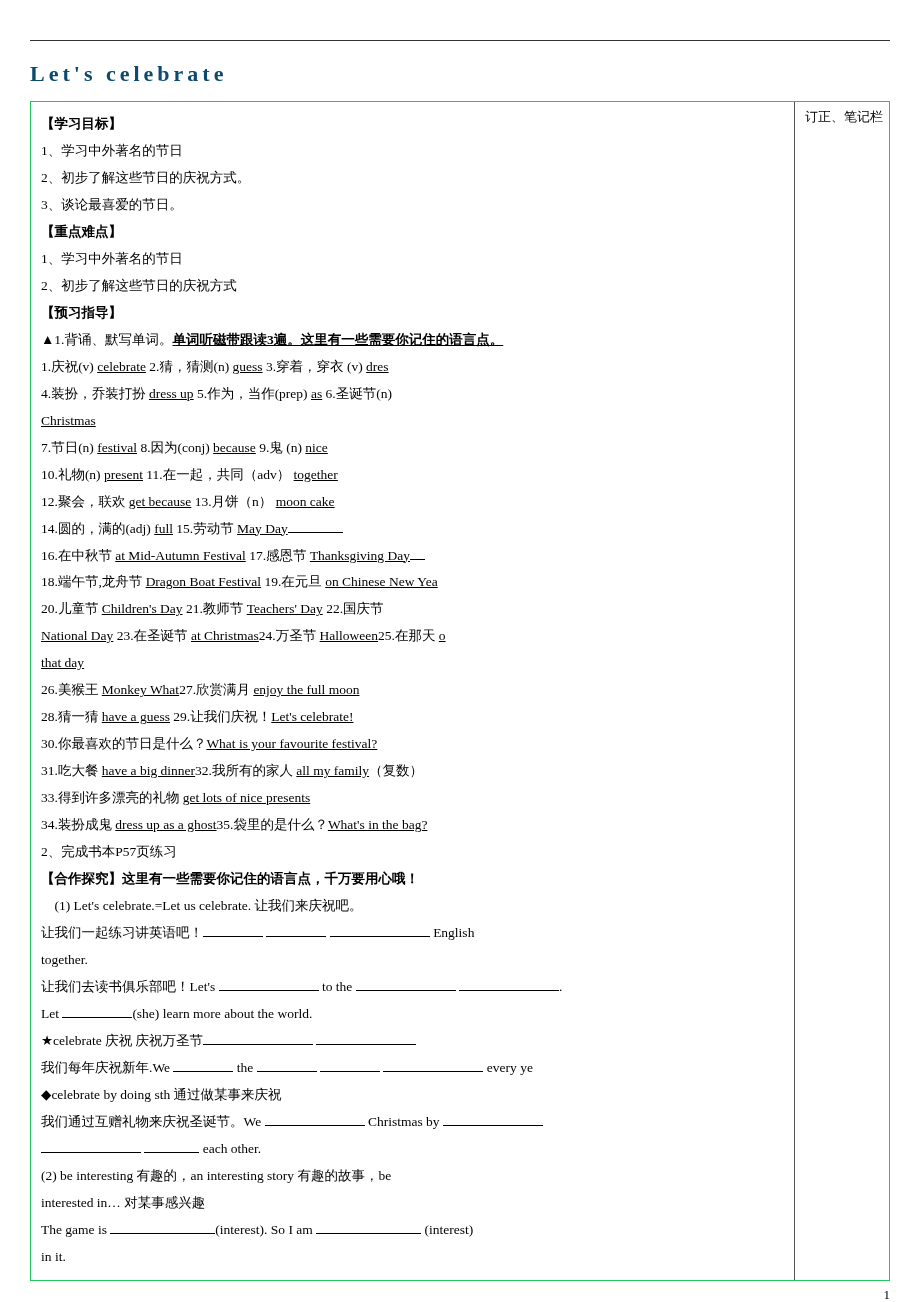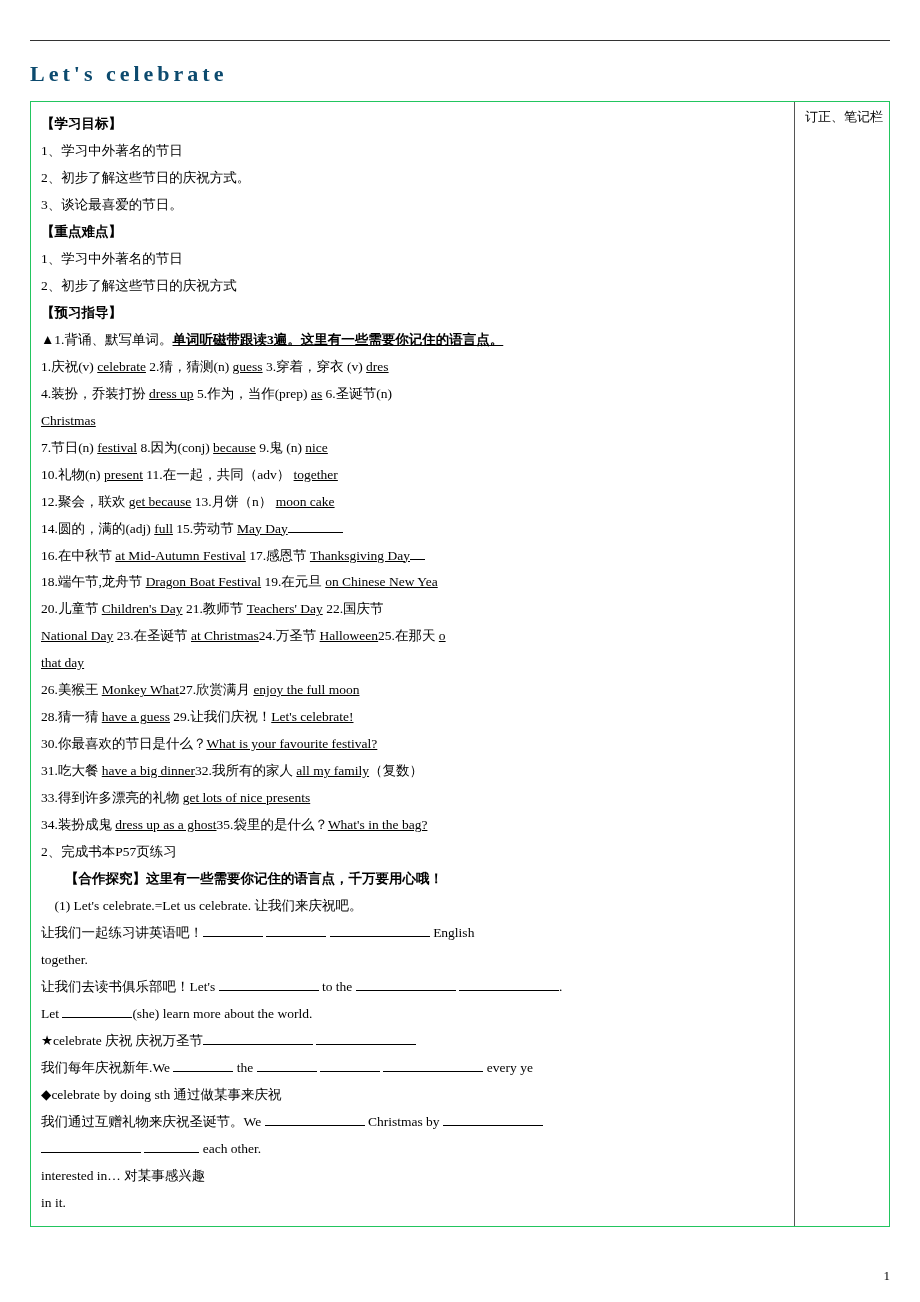--- a/index.html
+++ b/index.html
@@ -51,21 +51,20 @@
       padding: 6px;
       font-size: 13px;
       text-align: right;
       white-space: nowrap;
     }
     .section-title {
       font-weight: bold;
     }
     .bold {
       font-weight: bold;
-      margin-left: 24px;
     }
     .underline {
       text-decoration: underline;
     }
     .line {
       margin: 2px 0;
     }
     .bold-underline {
       font-weight: bold;
       text-decoration: underline;
@@ -222,21 +221,27 @@
       <p class="line">
         ◆celebrate by doing sth 通过做某事来庆祝
       </p>
       <p class="line">
         我们通过互赠礼物来庆祝圣诞节。We <span class="fill-blank-long"></span>  Christmas by <span class="fill-blank-long"></span>
       </p>
       <p class="line">
         <span class="fill-blank-long"></span>  <span class="fill-blank" style="min-width:55px;"></span> each other.
       </p>
       <p class="line">
+        (2) be interesting 有趣的，an interesting story 有趣的故事，be
+      </p>
+      <p class="line">
         interested in… 对某事感兴趣
+      </p>
+      <p class="line">
+        The game is <span class="fill-blank-long" style="min-width:105px;"></span>(interest). So I am <span class="fill-blank-long" style="min-width:105px;"></span>  (interest)
       </p>
       <p class="line">
         in it.
       </p>
 
     </div>
     <div class="sidebar-area">
       <span>订正、笔记栏</span>
     </div>
   </div>

